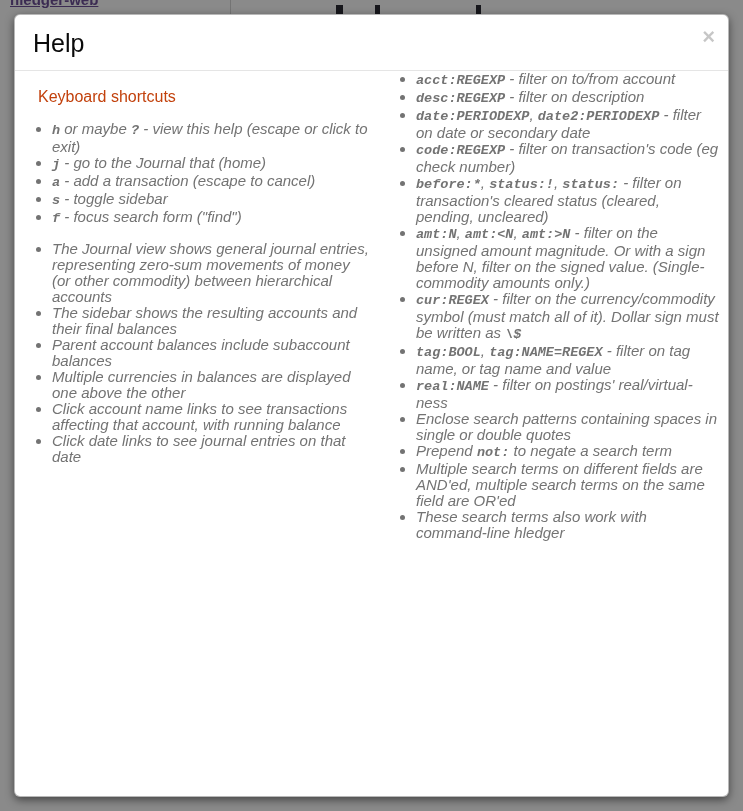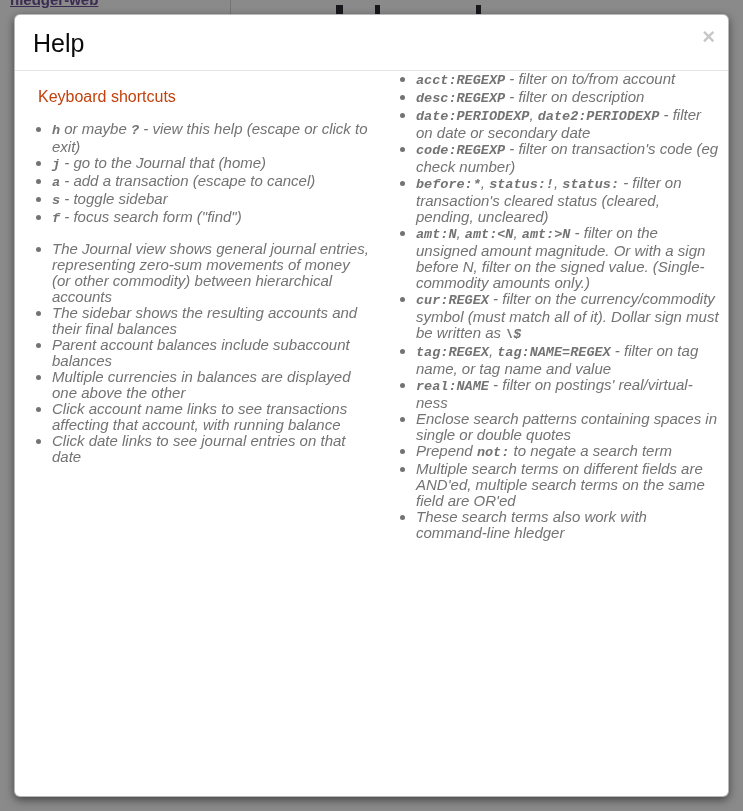--- a/index.html
+++ b/index.html
@@ -132,21 +132,21 @@
     <div class="col right">
       <section>
         <ul>
             <li><span class="code">acct:REGEXP</span><span> - filter on to/from account</span></li>
             <li><span class="code">desc:REGEXP</span><span> - filter on description</span></li>
             <li><span class="code">date:PERIODEXP</span><span>, </span><span class="code">date2:PERIODEXP</span><span> - filter on date or secondary date</span></li>
             <li><span class="code">code:REGEXP</span><span> - filter on transaction's code (eg check number)</span></li>
             <li><span class="code">before:*</span><span>, </span><span class="code">status:!</span><span>, </span><span class="code">status:</span><span> - filter on transaction's cleared status (cleared, pending, uncleared)</span></li>
             <li><span class="code">amt:N</span><span>, </span><span class="code">amt:&lt;N</span><span>, </span><span class="code">amt:&gt;N</span><span> - filter on the unsigned amount magnitude. Or with a sign before N, filter on the signed value. (Single-commodity amounts only.)</span></li>
             <li><span class="code">cur:REGEX</span><span> - filter on the currency/commodity symbol (must match all of it). Dollar sign must be written as </span><span class="code">\$</span></li>
-            <li><span class="code">tag:REGEX</span><span>, </span><span class="code">tag:NAME=REGEX</span><span> - filter on tag name, or tag name and value</span></li>
+            <li><span class="code">tag:BOOL</span><span>, </span><span class="code">tag:NAME=REGEX</span><span> - filter on tag name, or tag name and value</span></li>
             <li><span class="code">real:NAME</span><span> - filter on postings' real/virtual-ness</span></li>
             <li><span>Enclose search patterns containing spaces in single or double quotes</span></li>
             <li><span>Prepend </span><span class="code">not:</span><span> to negate a search term</span></li>
             <li><span>Multiple search terms on different fields are AND'ed, multiple search terms on the same field are OR'ed</span></li>
             <li><span>These search terms also work with command-line hledger</span></li>
           </ul>
       </section>
     </div>
   </div>
 </div>

